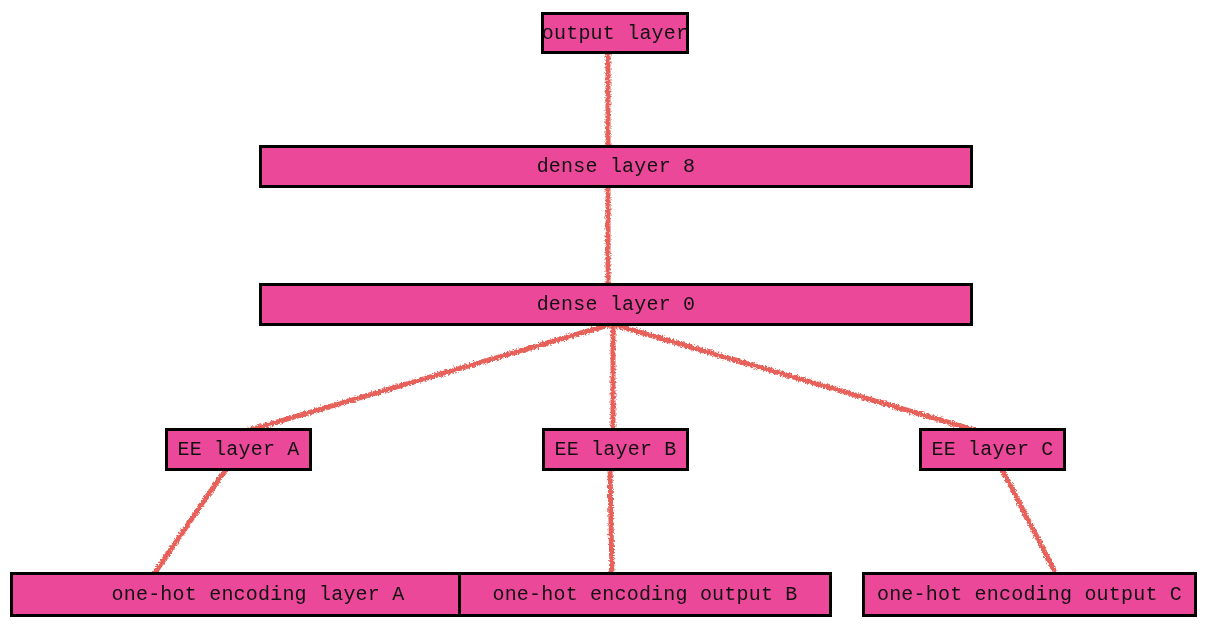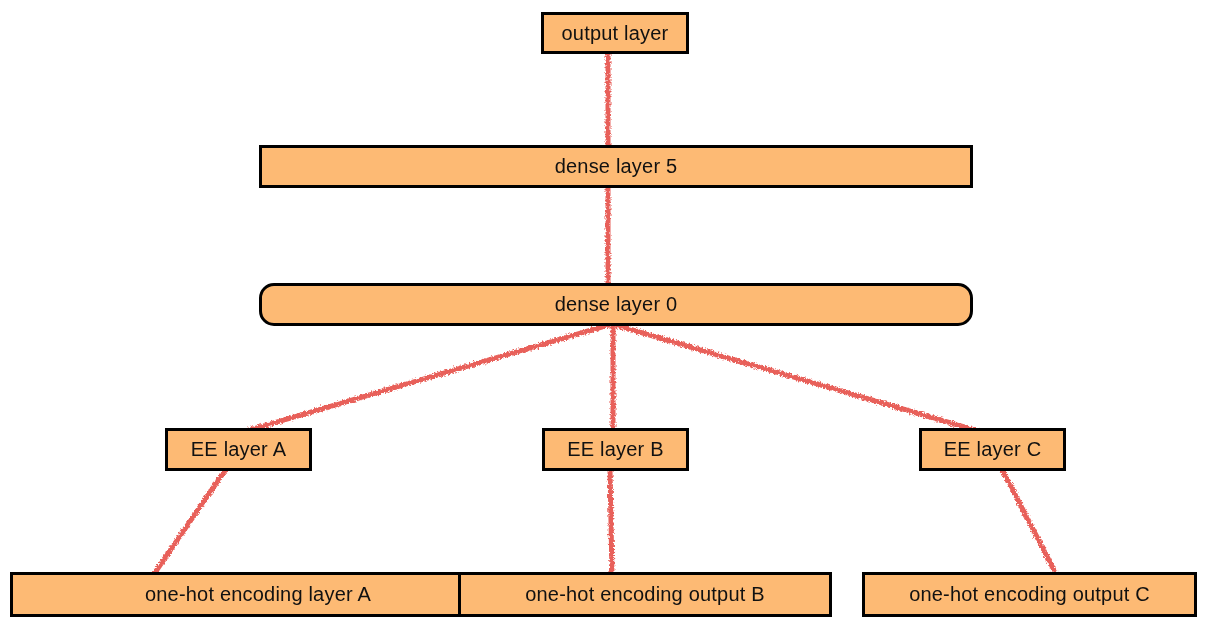--- a/index.html
+++ b/index.html
@@ -19,35 +19,36 @@
     position: absolute;
     left: 0;
     top: 0;
     width: 1206px;
     height: 624px;
     z-index: 1;
   }
   .node {
     position: absolute;
     box-sizing: border-box;
-    background: #fdba74;
+    background: #ec4899;
     border: 3px solid #000000;
     display: flex;
     align-items: center;
     justify-content: center;
     font-size: 20px;
     color: #111111;
     letter-spacing: 0.2px;
     z-index: 2;
     white-space: nowrap;
+    font-family: Liberation Mono, monospace;
   }
   
   .node-output   { left: 541px; top: 12px;  width: 148px; height: 42px; }
   .node-dense1   { left: 259px; top: 145px; width: 714px; height: 43px; }
-  .node-dense0   { left: 259px; top: 283px; width: 714px; height: 43px; border-radius: 15px; }
+  .node-dense0   { left: 259px; top: 283px; width: 714px; height: 43px; }
   .node-ee-a     { left: 165px; top: 428px; width: 147px; height: 43px; }
   .node-ee-b     { left: 542px; top: 428px; width: 147px; height: 43px; }
   .node-ee-c     { left: 919px; top: 428px; width: 147px; height: 43px; }
   .node-onehot-a { left: 10px;  top: 572px; width: 496px; height: 45px; }
   .node-onehot-b { left: 458px; top: 572px; width: 374px; height: 45px; }
   .node-onehot-c { left: 862px; top: 572px; width: 335px; height: 45px; }
 </style>
 </head>
 <body>
 
@@ -66,21 +67,21 @@
       <line x1="612" y1="324" x2="246" y2="431" stroke="#e8615a"></line>
       <line x1="613" y1="324" x2="613" y2="431" stroke="#e8615a"></line>
       <line x1="612" y1="324" x2="978" y2="431" stroke="#e8615a"></line>
       <line x1="226" y1="469" x2="154" y2="574" stroke="#e8615a"></line>
       <line x1="610" y1="469" x2="612" y2="574" stroke="#e8615a"></line>
       <line x1="1002" y1="469" x2="1056" y2="574" stroke="#e8615a"></line>
     </g>
   </svg>
 
   <div class="node node-output">output layer</div>
-  <div class="node node-dense1">dense layer 5</div>
+  <div class="node node-dense1">dense layer 8</div>
   <div class="node node-dense0">dense layer 0</div>
   <div class="node node-ee-a">EE layer A</div>
   <div class="node node-ee-c">EE layer C</div>
   <div class="node node-ee-b">EE layer B</div>
   <div class="node node-onehot-a">one-hot encoding layer A</div>
   <div class="node node-onehot-b">one-hot encoding output B</div>
   <div class="node node-onehot-c">one-hot encoding output C</div>
 
 </div>
 

